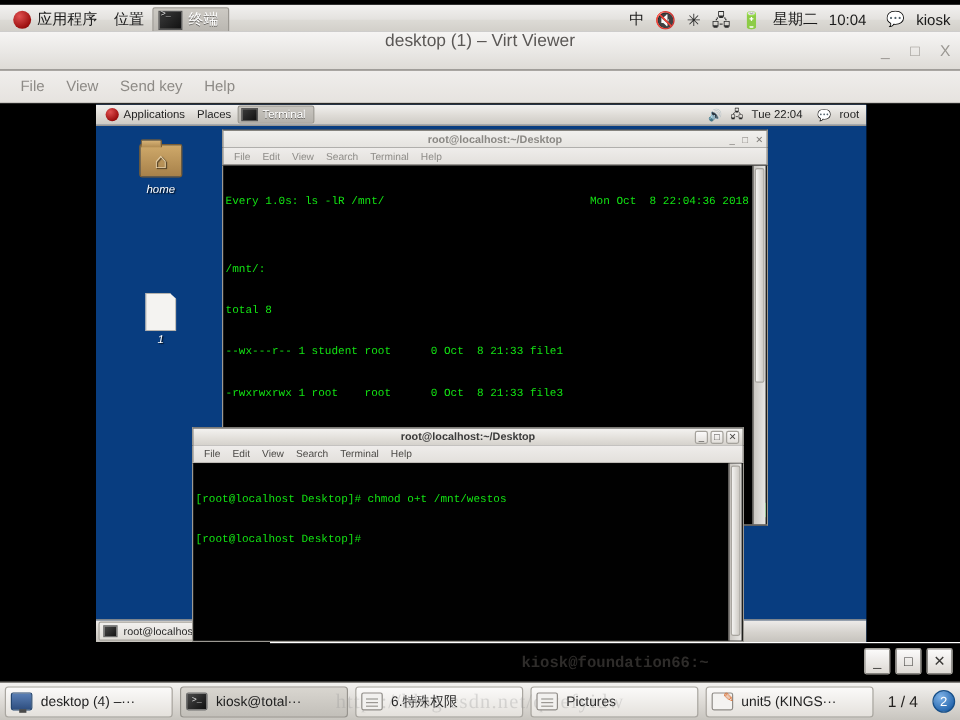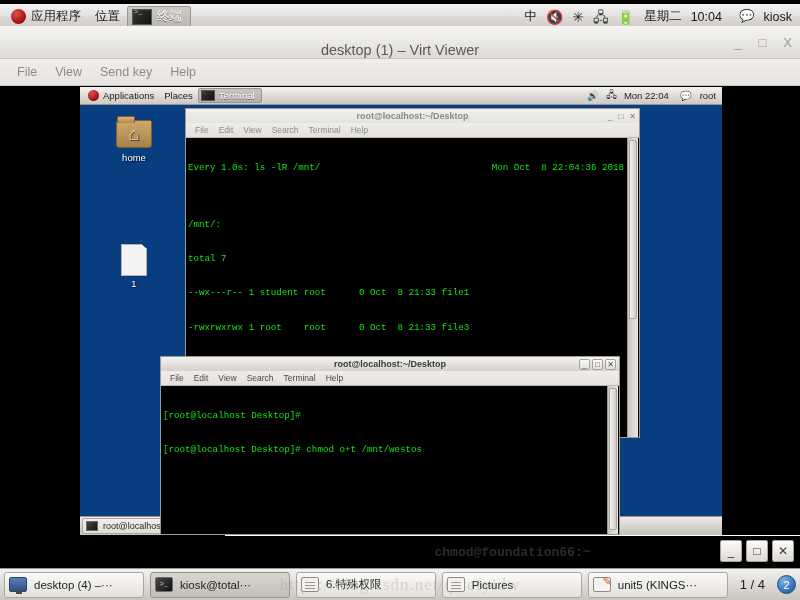--- a/index.html
+++ b/index.html
@@ -49,21 +49,21 @@
 
   
   .vv-window {
     position: absolute; left: 0; top: 26px; width: 800px; height: 509px;
     background: #000;
   }
   .vv-titlebar {
     height: 33px; width: 100%;
     background: linear-gradient(to bottom,#f6f5f4,#e8e6e3 60%, #dedbd6);
     border-bottom: 1px solid #c7c4bf;
-    display: flex; align-items: flex-end; justify-content: center;
+    display: flex; align-items: flex-start; justify-content: center;
     position: relative;
   }
   .vv-title { font-size: 14.5px; color: #5b5856; }
   .vv-wbtns {
     position: absolute; right: 8px; top: 0; height: 33px;
     display: flex; align-items: center; gap: 17px;
     color: #9a9792; font-size: 13px;
   }
   .vv-menubar {
     height: 27px; width: 100%;
@@ -113,21 +113,21 @@
     display:flex; align-items:center; gap:5px;
     height: 16px; padding: 0 7px 0 3px; min-width: 128px;
     background: linear-gradient(to bottom,#f2f0ee,#dfdcd7);
     border: 1px solid #a9a69f; border-radius: 2px;
     font-size: 9px; color: #2b2b2b;
   }
   .gtask-ico { width: 12px; height: 10px; background: linear-gradient(135deg,#4a4a4a,#141414); border:1px solid #6a6a6a; }
 
   
   .dicon { position: absolute; width: 64px; text-align: center; color: #fff;
-           font-size: 9.5px; text-shadow: 1px 1px 1px rgba(0,0,0,.8); }
+           font-size: 9.5px; text-shadow: 1px 1px 1px rgba(0,0,0,.8); font-style: italic; }
   .dicon .glyph { display:block; margin: 0 auto 2px; }
   .folder-home {
     width: 36px; height: 28px; position: relative;
     background: linear-gradient(to bottom,#cfa96a,#a7814a);
     border-radius: 2px 2px 3px 3px; border: 1px solid #7d5f33;
   }
   .folder-home::before {
     content:""; position:absolute; left:0; top:-5px; width:16px; height:6px;
     background: linear-gradient(to bottom,#d8b478,#b08a50);
     border: 1px solid #7d5f33; border-bottom: none; border-radius: 2px 2px 0 0;
@@ -310,21 +310,21 @@
               <span>Places</span>
             </div>
             <div class="g-chip">
               <span class="term-thumb-sm"></span>
               <span>Terminal</span>
             </div>
           </div>
           <div class="gright">
             <span>🔊</span>
             <span>🖧</span>
-            <span>Mon 22:04</span>
+            <span>Tue 22:04</span>
             <span style="margin-left:5px;">💬</span>
             <span>root</span>
           </div>
         </div>
 
         <div class="dicon" style="left:22px; top:27px;">
           <span class="glyph">
             <span class="folder-home" style="display:inline-block;margin-top:6px;"></span>
           </span>
           <span>home</span>
@@ -353,21 +353,21 @@
             <span class="gwin-mi dim">Terminal</span>
             <span class="gwin-mi dim">Help</span>
           </div>
           <div class="gwin-body" style="height:300px;">
             <div class="watch-hdr" style="width:440px;">
               <span>Every 1.0s: ls -lR /mnt/</span>
               <span>Mon Oct  8 22:04:36 2018</span>
             </div>
             <div></div>
             <div>/mnt/:</div>
-            <div>total 7</div>
+            <div>total 8</div>
             <div>--wx---r-- 1 student root      0 Oct  8 21:33 file1</div>
             <div>-rwxrwxrwx 1 root    root      0 Oct  8 21:33 file3</div>
             <div>drwx------ 4 leo     leo      88 Oct  6 09:06 leo</div>
             <div><span>drwx--xr-</span><span class="sticky-hl">t</span><span> 2 student student 45 Oct  8 21:29 westos</span></div>
             <div></div>
             
             
             <div></div>
             
             
@@ -392,41 +392,41 @@
           </div>
           <div class="gwin-mb">
             <span class="gwin-mi">File</span>
             <span class="gwin-mi">Edit</span>
             <span class="gwin-mi">View</span>
             <span class="gwin-mi">Search</span>
             <span class="gwin-mi">Terminal</span>
             <span class="gwin-mi">Help</span>
           </div>
           <div class="gwin-body" style="height:149px; background:#010101;">
+            <div>[root@localhost Desktop]# chmod o+t /mnt/westos</div>
             <div>[root@localhost Desktop]#</div>
-            <div>[root@localhost Desktop]# chmod o+t /mnt/westos</div>
             <div class="scrollbar">
               <div class="scroll-thumb" style="height:96%;"></div>
             </div>
           </div>
         </div>
 
         <div class="guest-taskbar">
           <div class="gtask-item">
             <span class="gtask-ico"></span>
             <span>root@localhost:~/Desktop</span>
           </div>
         </div>
 
       </div>
     </div>
   </div>
 
   <div class="kiosk-win">
-    <span class="kiosk-title">chmod@foundation66:~</span>
+    <span class="kiosk-title">kiosk@foundation66:~</span>
     <div class="kiosk-btns">
       <span class="kbtn">_</span>
       <span class="kbtn">□</span>
       <span class="kbtn">✕</span>
     </div>
   </div>
 
   <div class="host-taskbar">
     <div class="watermark">https://blog.csdn.net/qwefyidw</div>
 

